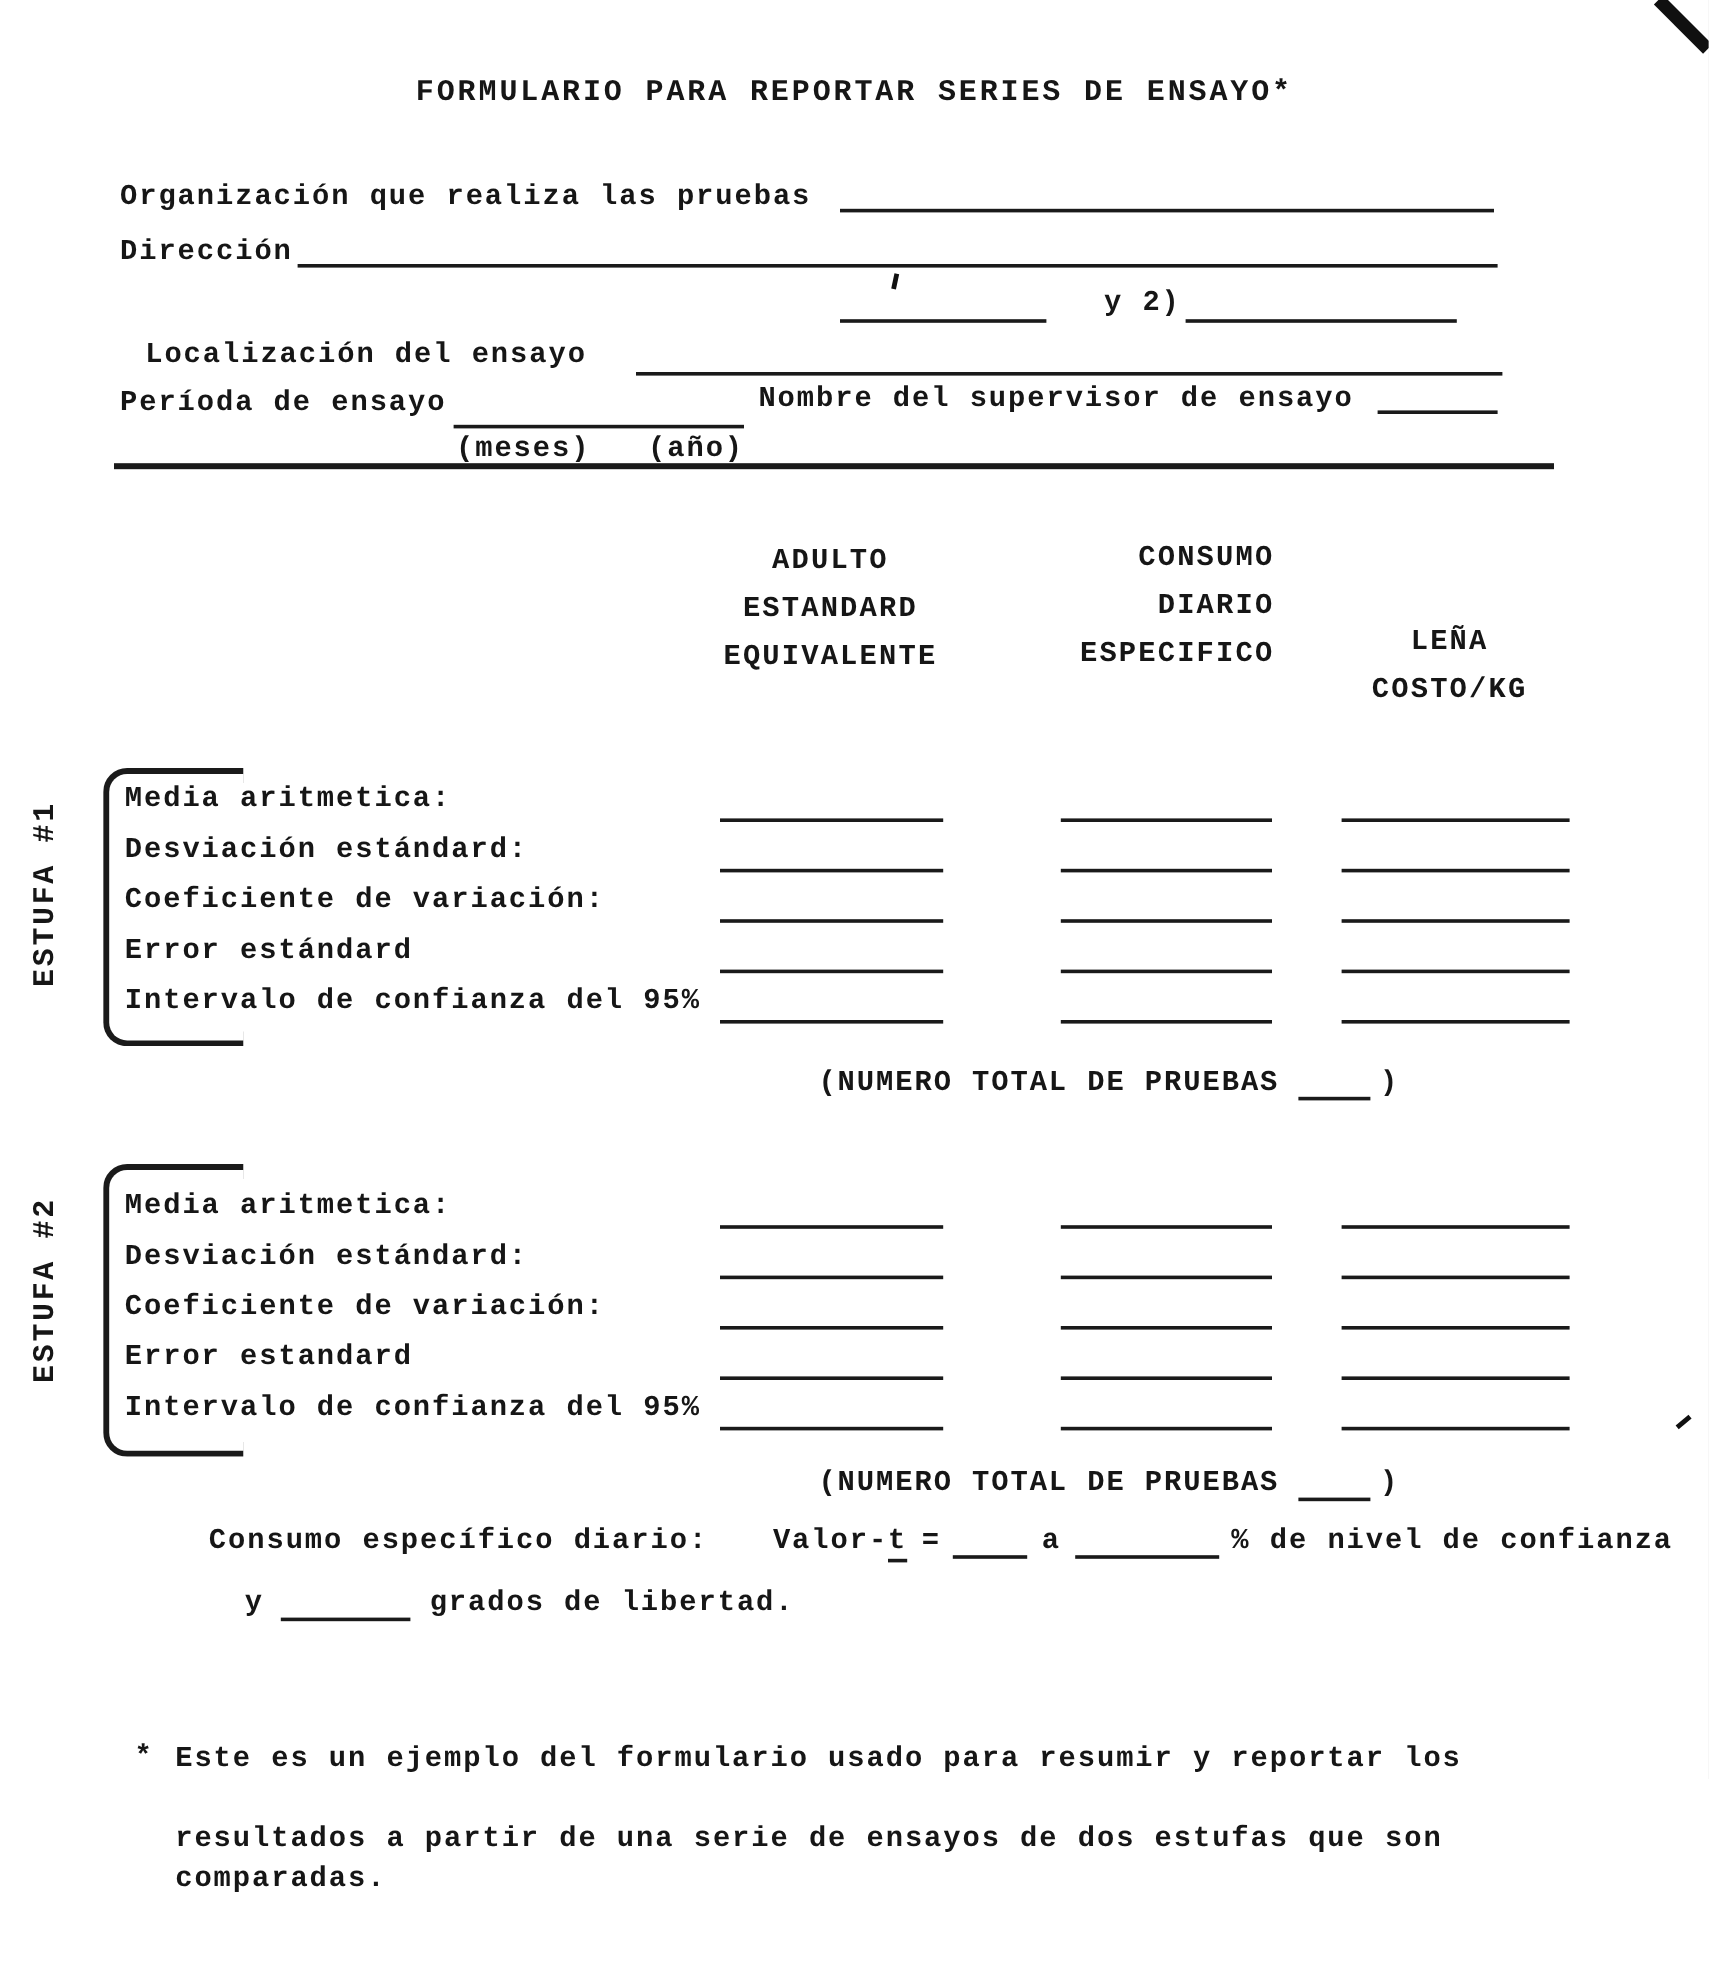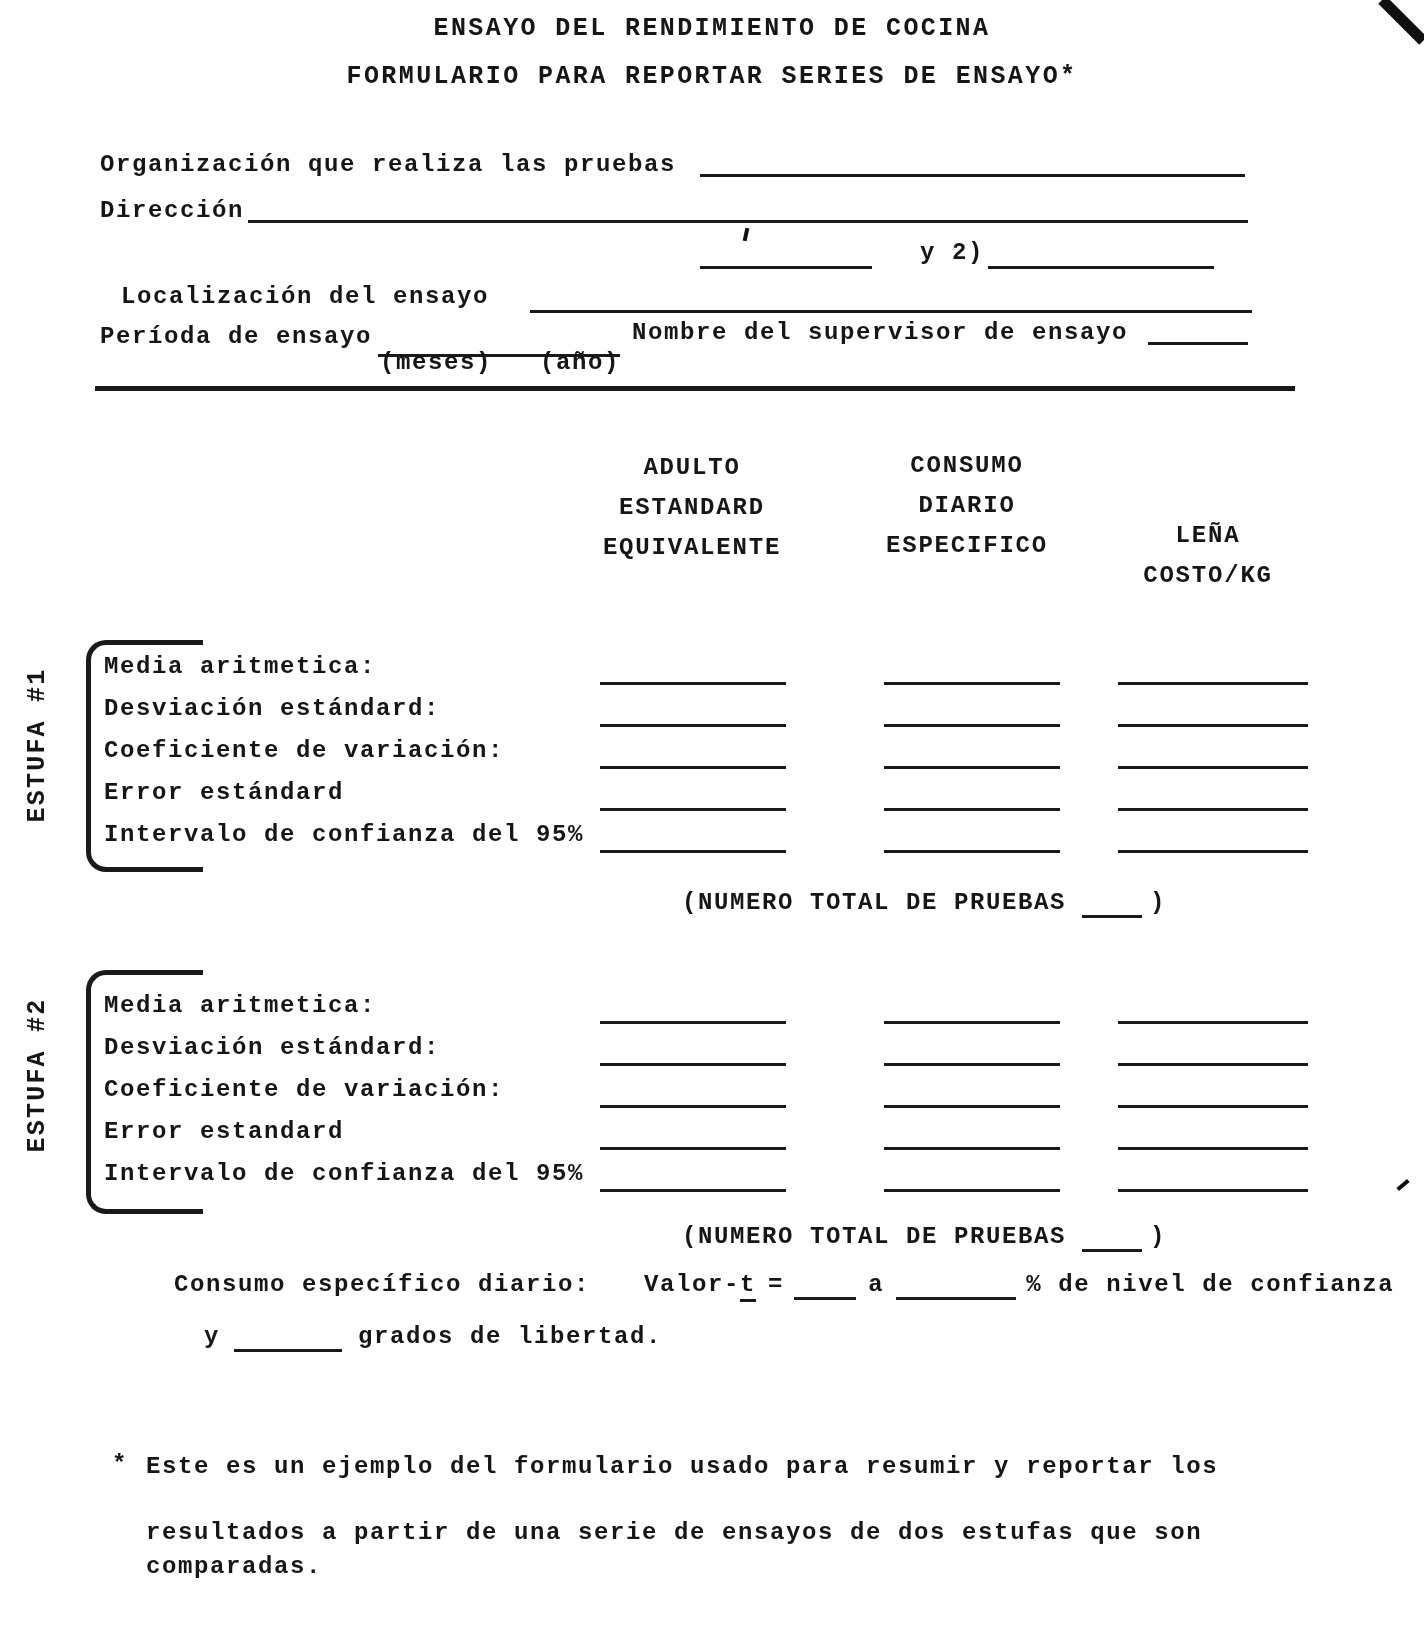--- a/index.html
+++ b/index.html
@@ -42,21 +42,20 @@
   .gap54{display:inline-block;width:54px;}
   .m-eq{margin:0 10px 0 12px;}
   .m-a{margin:0 12px 0 12px;}
   .m-pct{margin-left:10px;}
 </style>
 </head>
 <body>
 
 <div id="page">
 
-  <div class="t title" style="top:14px;">ENSAYO DEL RENDIMIENTO DE COCINA</div>
   <div class="t title" style="top:62px;">FORMULARIO PARA REPORTAR SERIES DE ENSAYO*</div>
 
   <div class="t" style="left:100px;top:150px;">Organización que realiza las pruebas</div>
   <div class="blank" style="left:700px;top:148px;width:545px;"></div>
 
   <div class="t" style="left:100px;top:196px;">Dirección</div>
   <div class="blank" style="left:248px;top:194px;width:1000px;"></div>
 
   <div class="blank" style="left:700px;top:240px;width:172px;"></div>
   <div class="art" style="left:744px;top:228px;width:4px;height:13px;transform:rotate(12deg);"></div>
@@ -64,29 +63,29 @@
   <div class="blank" style="left:988px;top:240px;width:226px;"></div>
 
   <div class="t" style="left:100px;top:282px;margin-left:21px;">Localización del ensayo</div>
   <div class="blank" style="left:530px;top:284px;width:722px;"></div>
 
   <div class="t" style="left:100px;top:322px;">Períoda de ensayo</div>
   <div class="blank" style="left:378px;top:328px;width:242px;"></div>
   <div class="t" style="left:632px;top:318px;">Nombre del supervisor de ensayo</div>
   <div class="blank" style="left:1148px;top:316px;width:100px;"></div>
 
-  <div class="t" style="left:380px;top:348px;text-align:right;">(meses)   (año)</div>
+  <div class="t" style="left:380px;top:360px;text-align:right;">(meses)   (año)</div>
   <div class="rule" style="left:95px;top:386px;width:1200px;height:5px;"></div>
 
   <div class="hdr" style="left:592px;top:454px;width:200px;">
     <div class="hl">ADULTO</div>
     <div class="hl">ESTANDARD</div>
     <div class="hl">EQUIVALENTE</div>
   </div>
-  <div class="hdr" style="left:872px;top:452px;width:190px;">
+  <div class="hdr" style="left:872px;top:452px;width:190px;text-align:right;">
     <div class="hl">CONSUMO</div>
     <div class="hl">DIARIO</div>
     <div class="hl">ESPECIFICO</div>
   </div>
   <div class="hdr" style="left:1106px;top:490px;width:204px;margin-top:32px;">
     <div class="hl">LEÑA</div>
     <div class="hl">COSTO/KG</div>
   </div>
 
   <div class="vlabel" style="top:730px;">ESTUFA #1</div>

